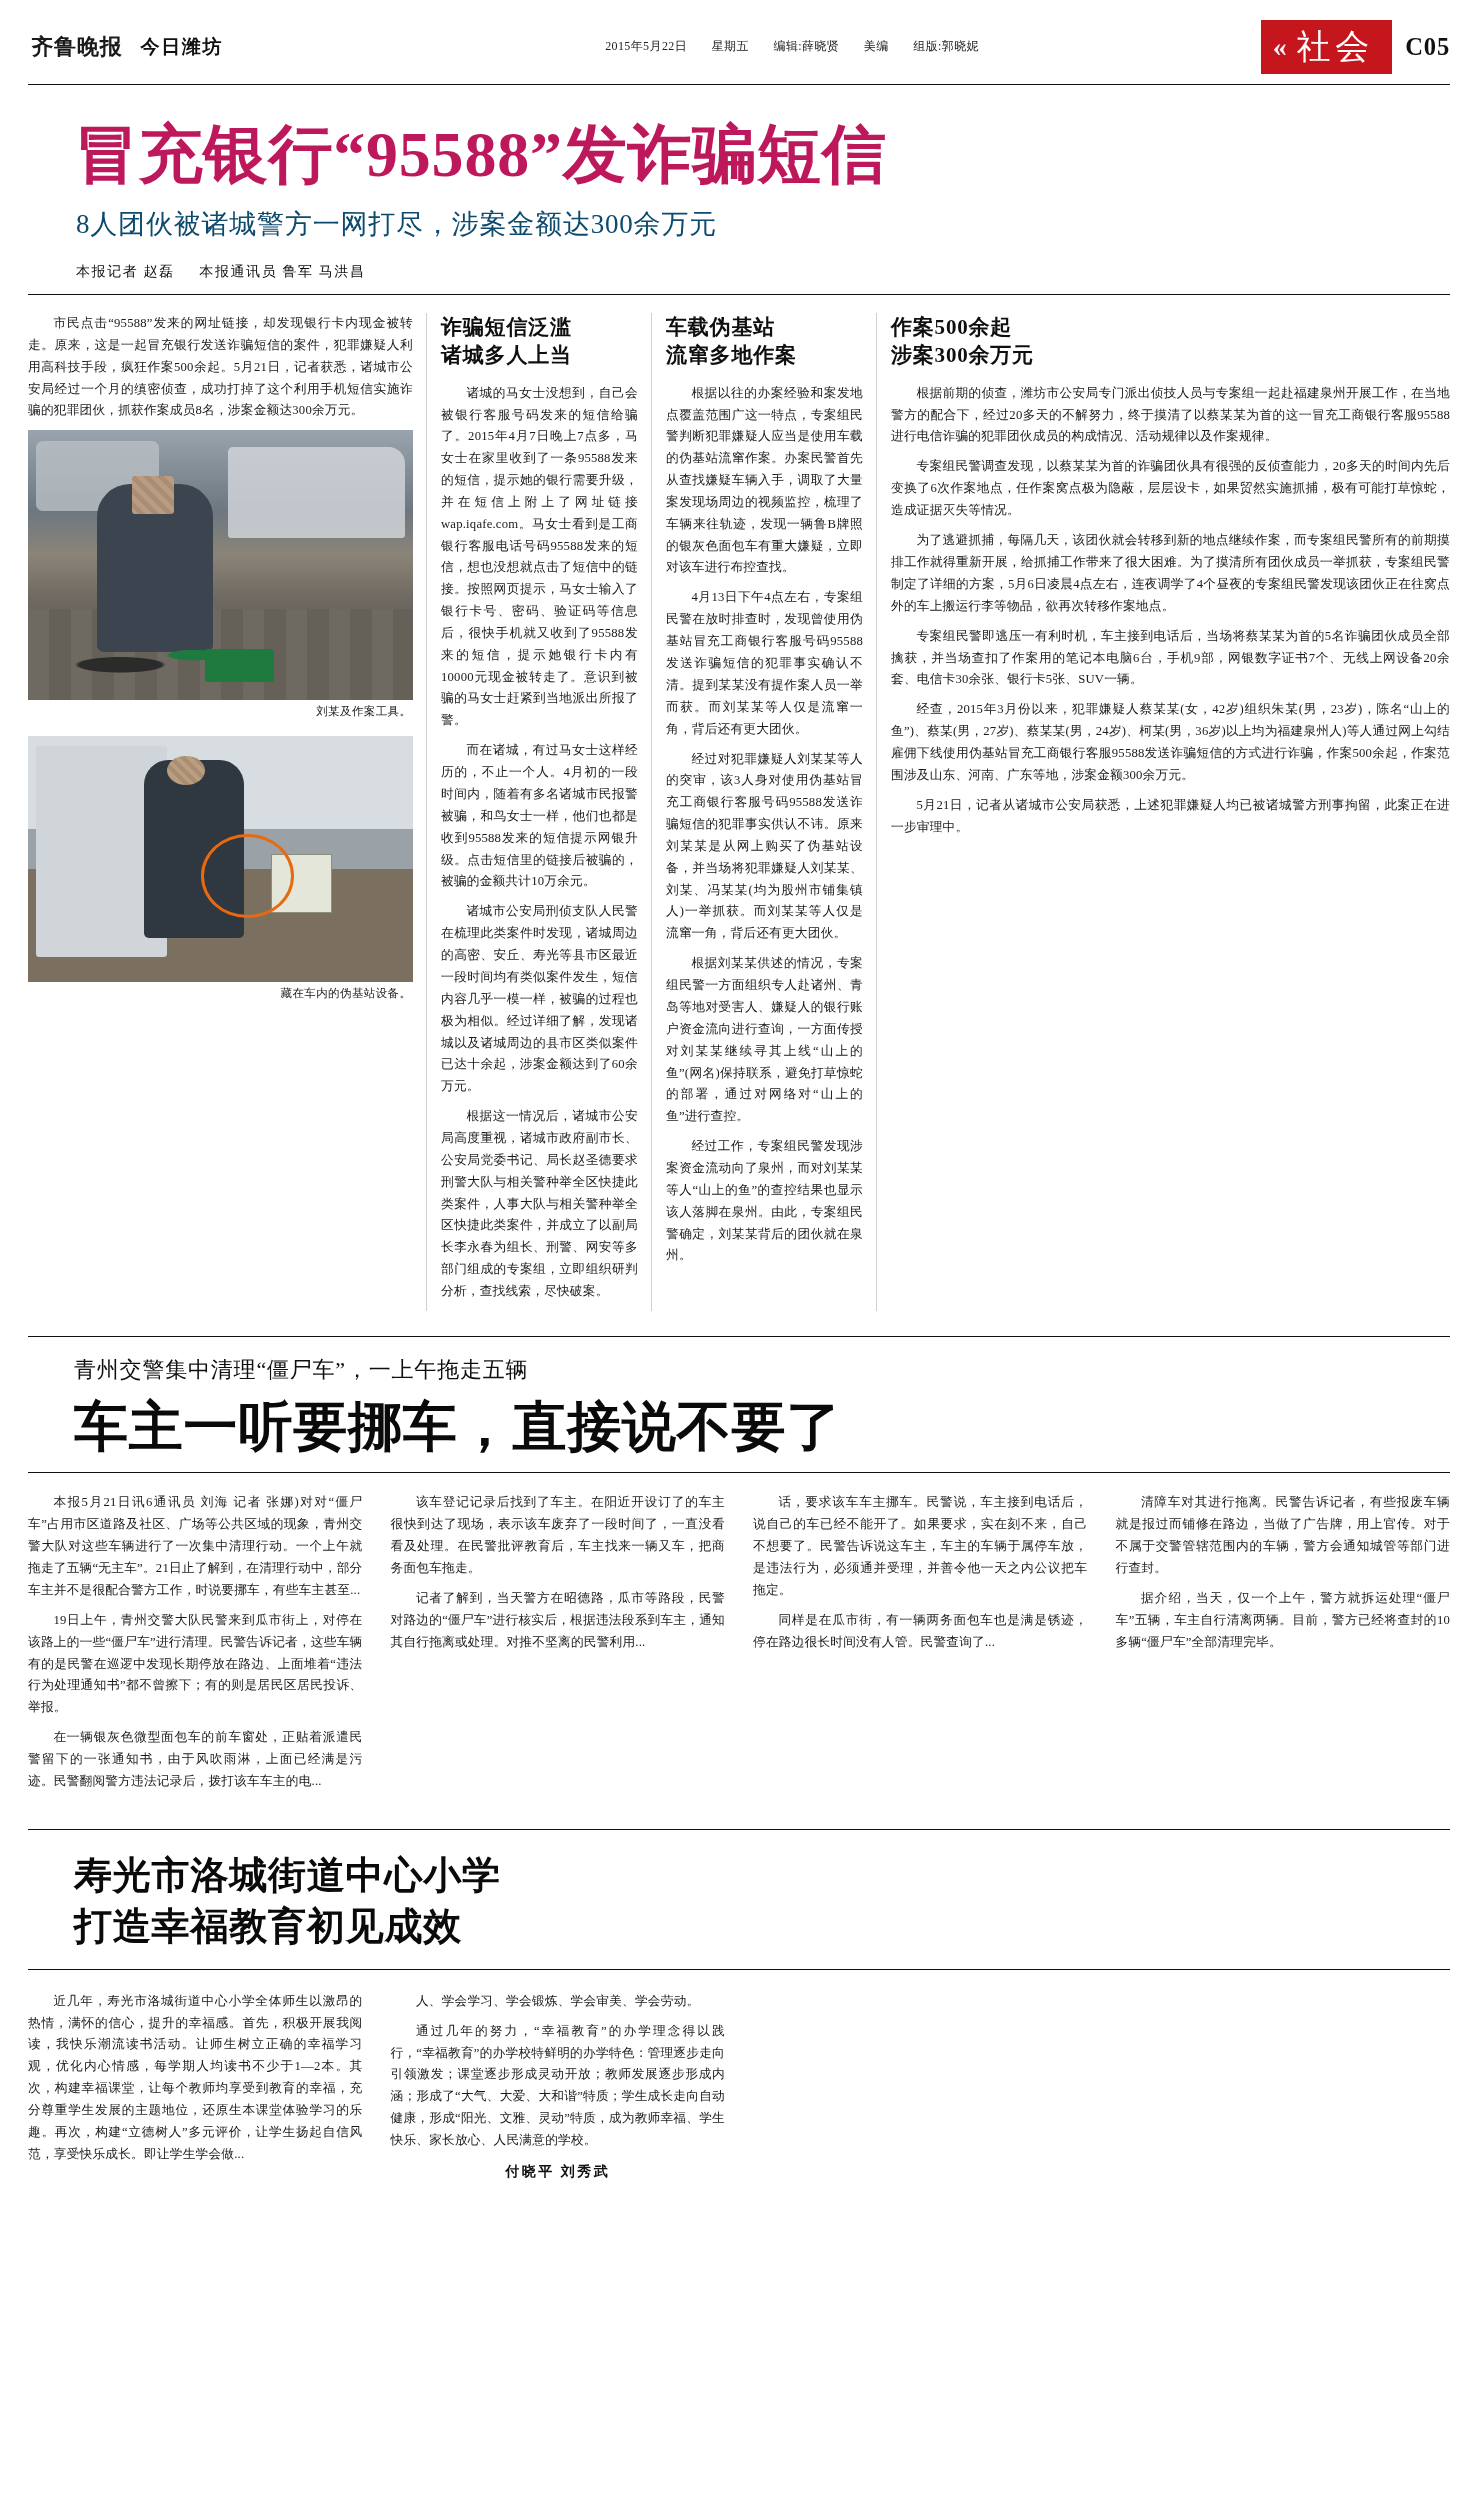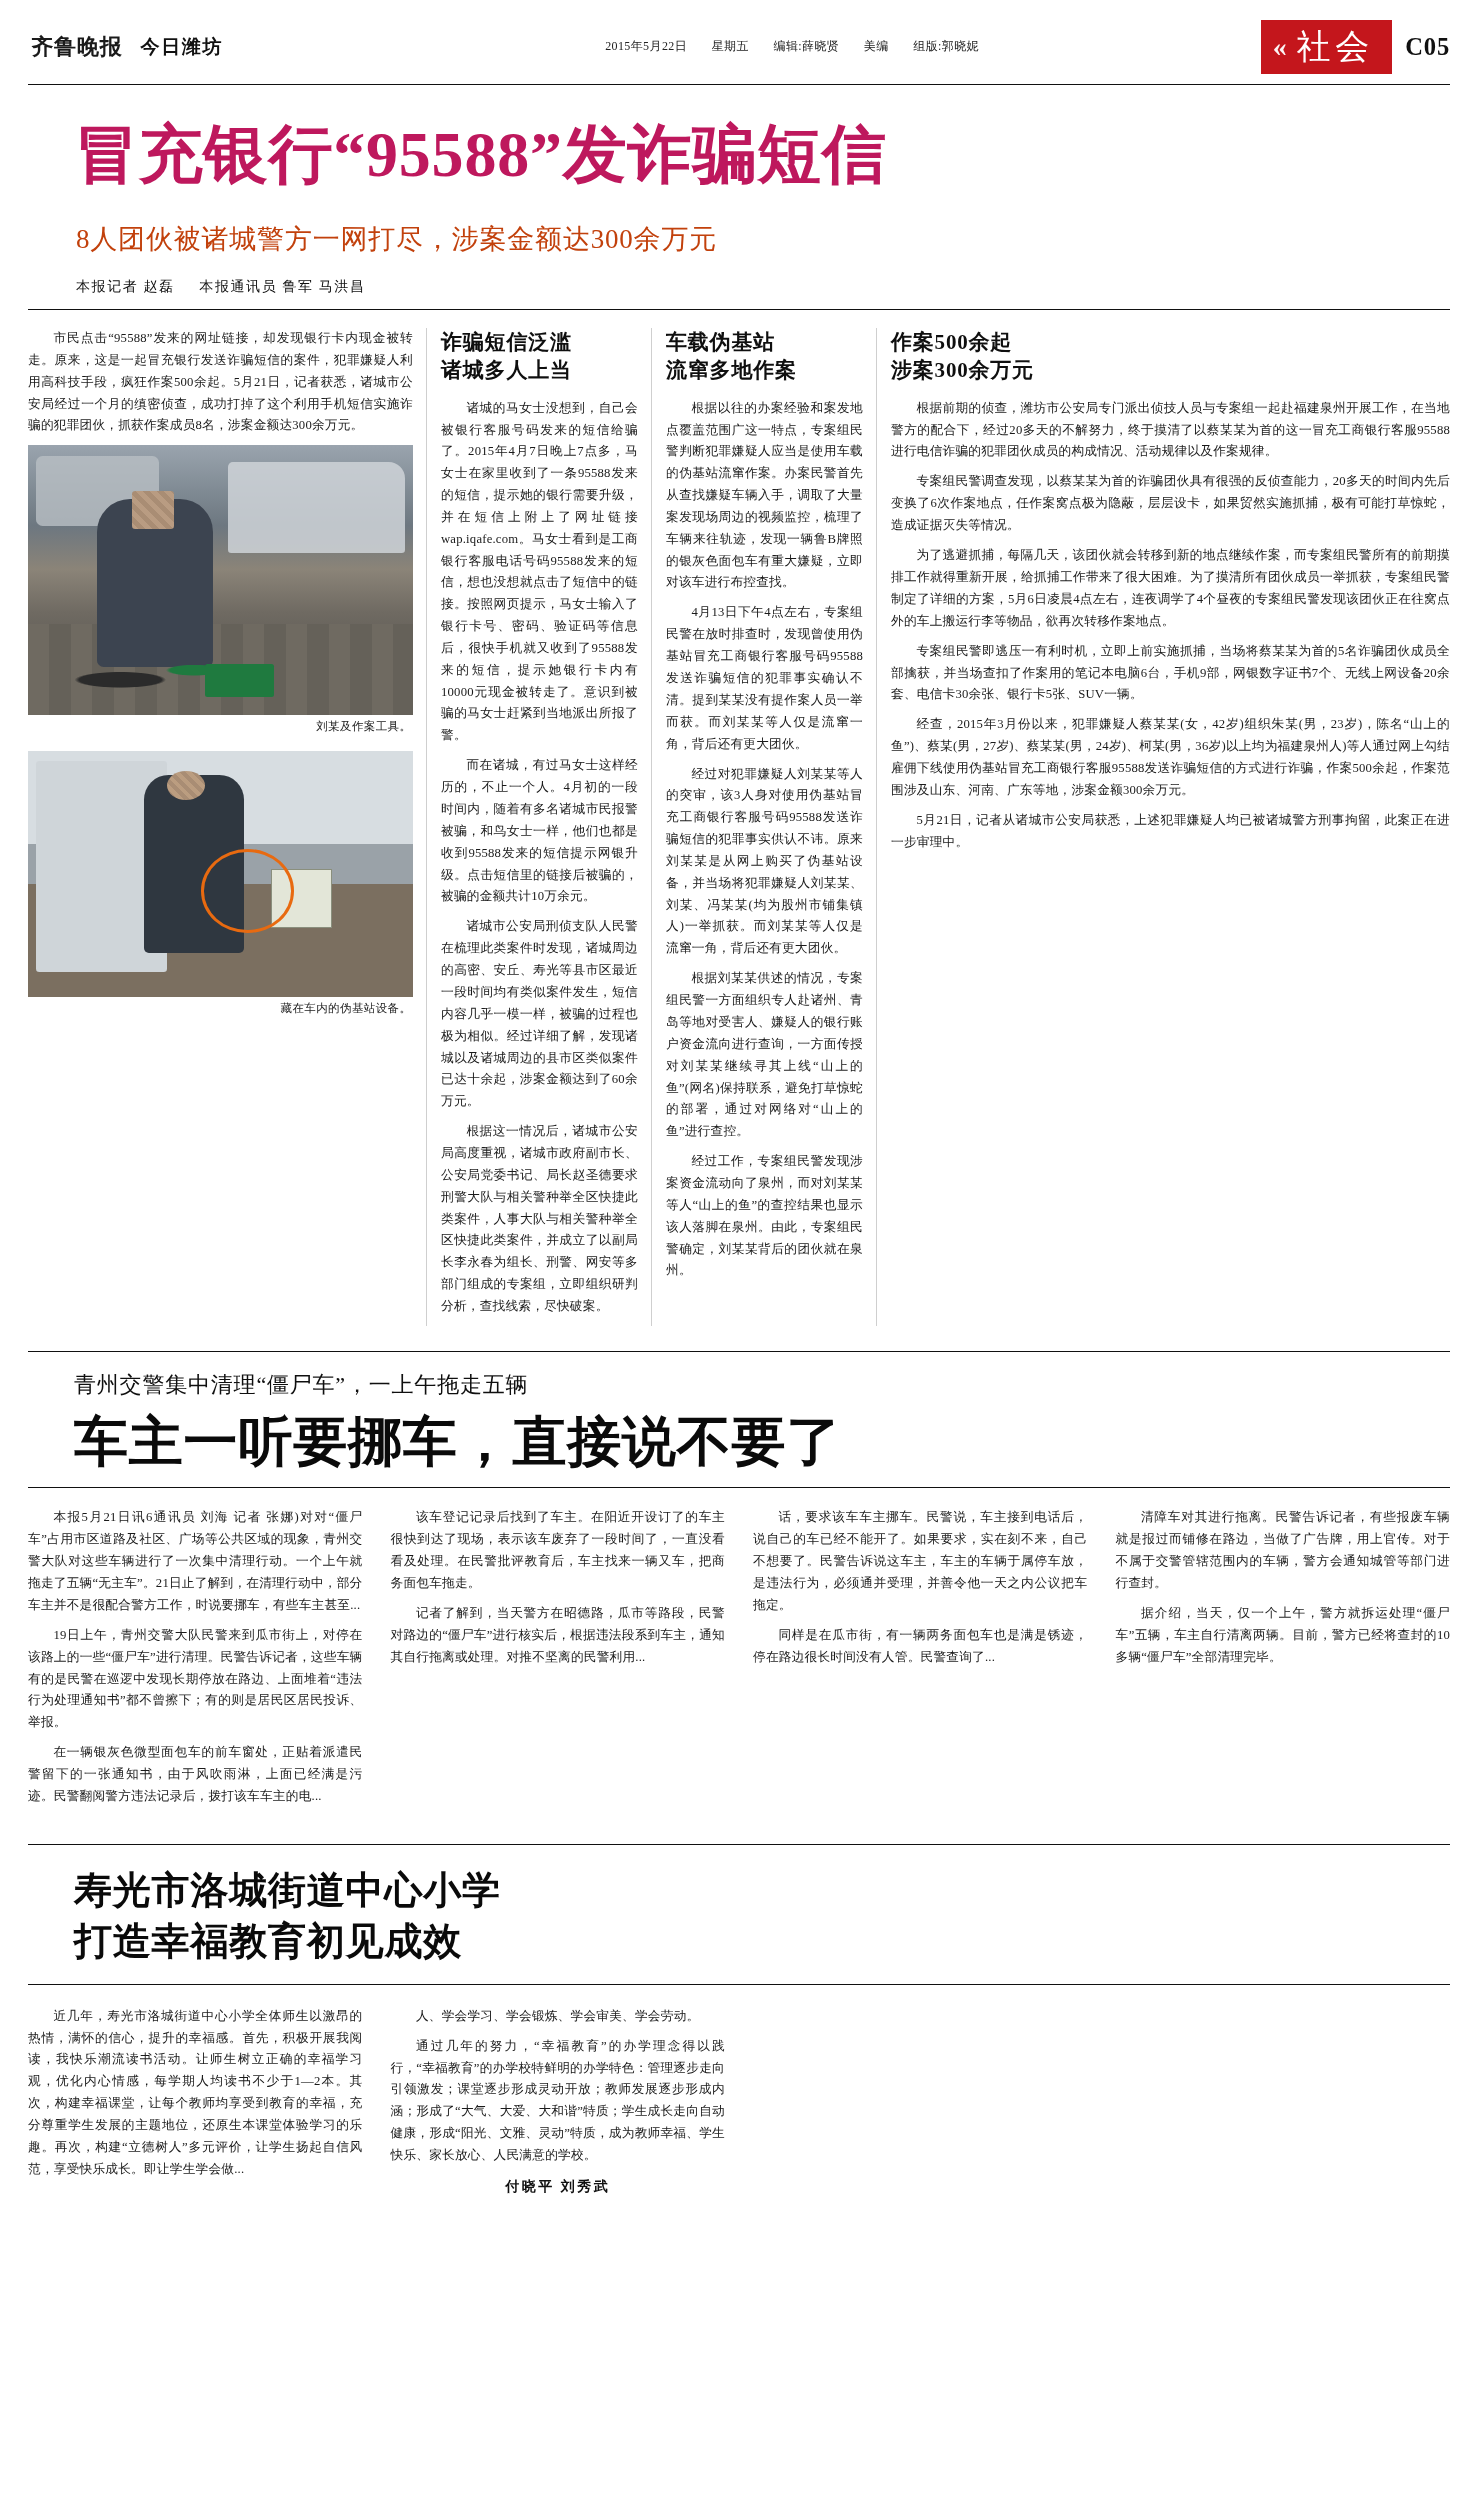--- a/index.html
+++ b/index.html
@@ -103,24 +103,24 @@
     font-size: 64px;
     font-weight: bold;
     letter-spacing: 0.8px;
     line-height: 1.05;
     font-family: Liberation Serif, serif;
     color: #be185d;
     padding-left: 46px;
   }
   .headline-sub {
     font-size: 27px;
-    margin-top: 33px;
+    margin-top: 18px;
     padding-left: 48px;
     letter-spacing: 0.8px;
-    color: #c2410c;
+    color: #0c4a6e;
   }
   .byline {
     margin-top: 21px;
     padding-left: 48px;
     font-size: 14px;
     letter-spacing: 1.6px;
     color: #111;
     display: flex;
     gap: 24.6px;
   }
@@ -339,21 +339,21 @@
         <p class="cn">根据刘某某供述的情况，专案组民警一方面组织专人赴诸州、青岛等地对受害人、嫌疑人的银行账户资金流向进行查询，一方面传授对刘某某继续寻其上线“山上的鱼”(网名)保持联系，避免打草惊蛇的部署，通过对网络对“山上的鱼”进行查控。</p>
         <p class="cn">经过工作，专案组民警发现涉案资金流动向了泉州，而对刘某某等人“山上的鱼”的查控结果也显示该人落脚在泉州。由此，专案组民警确定，刘某某背后的团伙就在泉州。</p>
       </div>
 
       <div class="col col-sep">
         <div class="subhead" style="white-space:pre-line">作案500余起
 涉案300余万元</div>
         <p class="cn">根据前期的侦查，潍坊市公安局专门派出侦技人员与专案组一起赴福建泉州开展工作，在当地警方的配合下，经过20多天的不解努力，终于摸清了以蔡某某为首的这一冒充工商银行客服95588进行电信诈骗的犯罪团伙成员的构成情况、活动规律以及作案规律。</p>
         <p class="cn">专案组民警调查发现，以蔡某某为首的诈骗团伙具有很强的反侦查能力，20多天的时间内先后变换了6次作案地点，任作案窝点极为隐蔽，层层设卡，如果贸然实施抓捕，极有可能打草惊蛇，造成证据灭失等情况。</p>
         <p class="cn">为了逃避抓捕，每隔几天，该团伙就会转移到新的地点继续作案，而专案组民警所有的前期摸排工作就得重新开展，给抓捕工作带来了很大困难。为了摸清所有团伙成员一举抓获，专案组民警制定了详细的方案，5月6日凌晨4点左右，连夜调学了4个昼夜的专案组民警发现该团伙正在往窝点外的车上搬运行李等物品，欲再次转移作案地点。</p>
-        <p class="cn">专案组民警即逃压一有利时机，立即上前实施抓捕，当场将蔡某某为首的5名诈骗团伙成员全部擒获，并当场查扣了作案用的笔记本电脑6台，手机9部，网银数字证书7个、无线上网设备20余套、电信卡30余张、银行卡5张、SUV一辆。</p>
+        <p class="cn">专案组民警即逃压一有利时机，车主接到电话后，当场将蔡某某为首的5名诈骗团伙成员全部擒获，并当场查扣了作案用的笔记本电脑6台，手机9部，网银数字证书7个、无线上网设备20余套、电信卡30余张、银行卡5张、SUV一辆。</p>
         <p class="cn">经查，2015年3月份以来，犯罪嫌疑人蔡某某(女，42岁)组织朱某(男，23岁)，陈名“山上的鱼”)、蔡某(男，27岁)、蔡某某(男，24岁)、柯某(男，36岁)以上均为福建泉州人)等人通过网上勾结雇佣下线使用伪基站冒充工商银行客服95588发送诈骗短信的方式进行诈骗，作案500余起，作案范围涉及山东、河南、广东等地，涉案金额300余万元。</p>
         <p class="cn">5月21日，记者从诸城市公安局获悉，上述犯罪嫌疑人均已被诸城警方刑事拘留，此案正在进一步审理中。</p>
       </div>
     </div>
   </div>
 
   <div class="story2">
     <div class="hr-sep"></div>
     <div class="kicker2" style="margin-top:18px">青州交警集中清理“僵尸车”，一上午拖走五辆</div>
     <div class="headline2">车主一听要挪车，直接说不要了</div>

